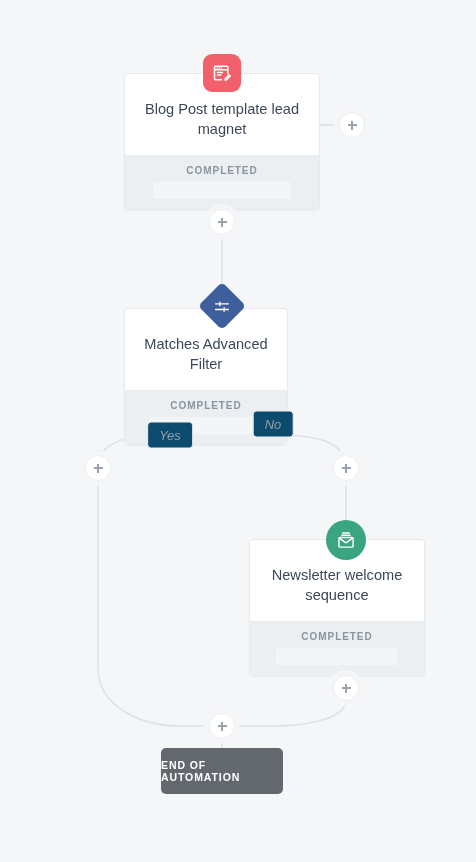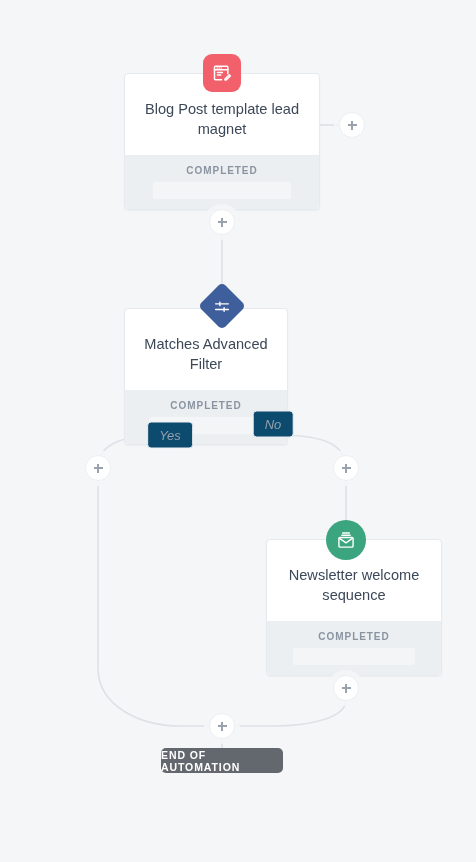--- a/index.html
+++ b/index.html
@@ -249,29 +249,29 @@
 
   <div class="badge badge-circle" style="left:326px; top:520px; background:#3aa57f;">
     <svg width="20" height="20" viewBox="0 0 24 24" fill="none" stroke="#ffffff" stroke-width="1.7" stroke-linecap="round" stroke-linejoin="round">
       <path d="M8 3.5h8"></path>
       <path d="M7 6.2h10"></path>
       <rect x="3.5" y="9" width="17" height="11.5" rx="1.4"></rect>
       <path d="M3.9 9.8L12 15.4l8.1-5.6"></path>
     </svg>
   </div>
 
-  <div class="card" style="left:249px; top:539px; width:176px;margin-left:17px;">
+  <div class="card" style="left:249px; top:539px; width:176px;">
     <div class="card-title">Newsletter welcome sequence</div>
     <div class="card-footer">
       <div class="stat">
         <div class="stat-label">COMPLETED</div>
         <div class="stat-value"></div>
       </div>
     </div>
   </div>
 
   <div class="plus" style="left:346px; top:688px;"></div>
 
   <div class="plus" style="left:222px; top:726px;"></div>
 
-  <div class="end-node" style="left:161px; top:748px; width:122px; height:25px;">End of automation</div>
+  <div class="end-node" style="left:161px; top:748px; width:122px; height:46px;">End of automation</div>
 
 </div>
 
 </body></html>

